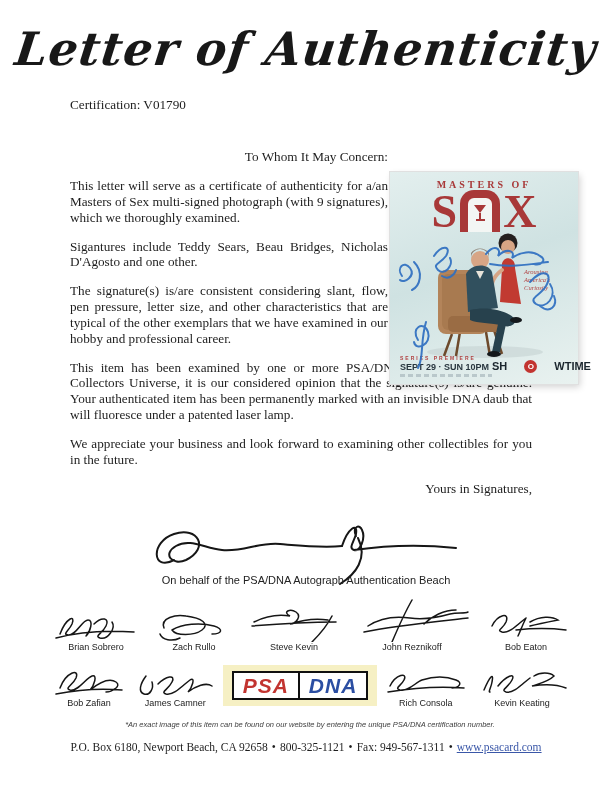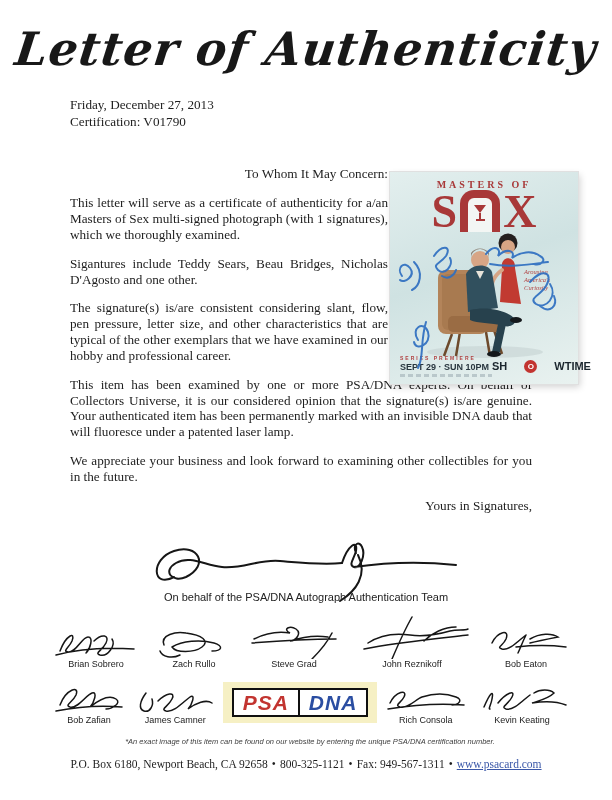--- a/index.html
+++ b/index.html
@@ -88,27 +88,26 @@
   .site-link{color:#3a57a8;text-decoration:underline;cursor:pointer;}
 </style>
 </head>
 <body>
 
 <div class="page">
 
   <div class="loa-title">Letter of Authenticity</div>
 
   <div class="meta">
-    <div>Friday, December 27, 2013</div>
     <div>Certification: V01790</div>
   </div>
 
   <div class="body-text">
     <p class="wrap nojust">To Whom It May Concern:</p>
-    <p class="wrap">This letter will serve as a certificate of authenticity for a/an Masters of Sex multi-signed photograph (with 1 signatures), which we thoroughly examined.</p>
+    <p class="wrap">This letter will serve as a certificate of authenticity for a/an Masters of Sex multi-signed photograph (with 9 signatures), which we thoroughly examined.</p>
     <p class="wrap">Sigantures include Teddy Sears, Beau Bridges, Nicholas D'Agosto and one other.</p>
     <p class="wrap">The signature(s) is/are consistent considering slant, flow, pen pressure, letter size, and other characteristics that are typical of the other exemplars that we have examined in our hobby and professional career.</p>
     <p>This item has been examined by one or more PSA/DNA experts. On behalf of Collectors Universe, it is our considered opinion that the signature(s) is/are genuine. Your authenticated item has been permanently marked with an invisible DNA daub that will fluoresce under a patented laser lamp.</p>
     <p>We appreciate your business and look forward to examining other collectibles for you in the future.</p>
     <p class="nojust closing">Yours in Signatures,</p>
   </div>
 
   <div class="poster">
     <div class="poster-top-title">MASTERS OF</div>
     <div class="sex-row">
@@ -178,41 +177,41 @@
   </div>
 
   <div class="sig-block">
     <svg class="big-sig" width="320" height="78" viewBox="0 0 320 78">
       <g fill="none" stroke="#161616" stroke-width="2" stroke-linecap="round">
         <path d="M28,50 C6,62 4,32 28,24 C52,16 64,38 40,50 C26,56 16,44 30,36 C44,28 58,38 76,40 C98,42 112,32 134,34 C158,36 176,38 196,36"></path>
         <path d="M196,36 C202,18 212,12 210,24 C208,32 202,38 208,40 C214,42 220,28 216,20 C214,14 206,16 210,26 M208,40 C236,36 272,34 310,38"></path>
         <path d="M212,28 C222,48 210,64 194,74"></path>
       </g>
     </svg>
-    <div class="team-caption">On behalf of the PSA/DNA Autograph Authentication Team</div>
+    <div class="team-caption">On behalf of the PSA/DNA Autograph Authentication Beach</div>
   </div>
 
   <div class="sig-row">
     <div class="sig-cell">
       <svg class="sig-svg" width="92" height="34" viewBox="0 0 92 34">
           <path d="M10,26 C16,10 26,6 22,16 C19,23 12,26 18,27 C26,28 32,12 38,12 C44,12 40,24 36,28 M44,16 C52,8 60,10 56,18 C52,26 44,28 50,30 C58,32 66,20 62,14 M6,30 C28,24 56,22 84,24"></path>
         </svg>
       <span class="sig-name">Brian Sobrero</span>
     </div>
     <div class="sig-cell">
       <svg class="sig-svg" width="84" height="34" viewBox="0 0 84 34">
           <path d="M12,20 C8,10 24,6 34,8 C50,10 58,16 50,22 C42,28 24,28 20,22 M20,22 C30,16 48,14 62,18 C72,21 70,26 60,26 M8,26 C10,32 20,34 28,30"></path>
         </svg>
       <span class="sig-name">Zach Rullo</span>
     </div>
     <div class="sig-cell">
       <svg class="sig-svg" width="96" height="40" viewBox="0 0 96 40">
           <path d="M8,20 C20,14 32,12 44,14 C36,10 44,6 50,10 C56,14 50,22 44,22 C56,18 70,16 82,18 M86,14 C80,26 72,34 66,40 M6,24 C30,22 60,20 90,20"></path>
         </svg>
-      <span class="sig-name">Steve Grad</span>
+      <span class="sig-name">Steve Kevin</span>
     </div>
     <div class="sig-cell">
       <svg class="sig-svg" width="120" height="46" viewBox="0 0 120 46">
           <path d="M60,4 C52,18 46,32 40,46 M16,30 C28,22 44,20 58,22 C72,24 84,22 98,18 C106,16 112,18 116,16 M72,28 C80,20 92,14 104,14 M12,36 C40,30 80,26 116,22"></path>
         </svg>
       <span class="sig-name">John Reznikoff</span>
     </div>
     <div class="sig-cell">
       <svg class="sig-svg" width="88" height="34" viewBox="0 0 88 34">
           <path d="M10,18 C16,6 28,4 24,14 C21,21 14,22 20,24 C28,26 38,14 44,10 M44,10 C40,18 38,24 36,28 M48,14 C58,8 70,8 76,12 C66,14 56,16 48,18 M34,22 C52,20 68,20 84,22"></path>

